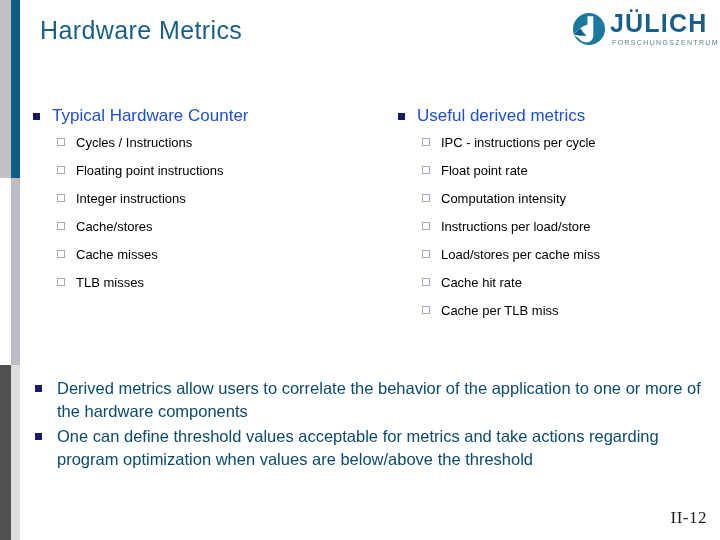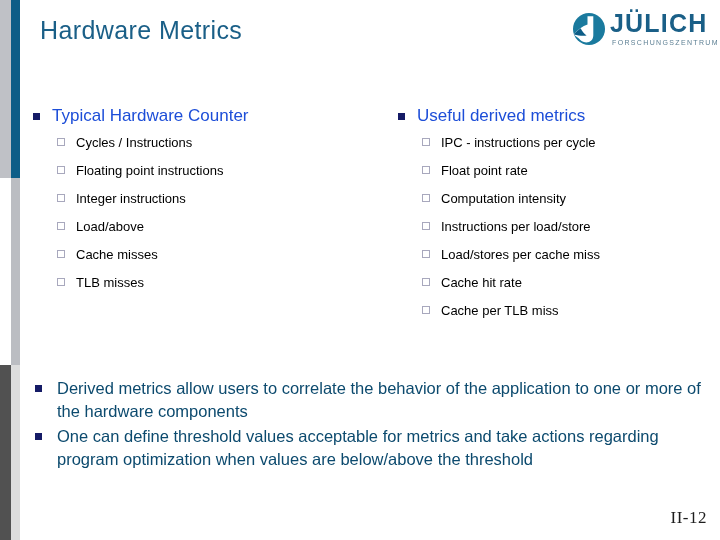--- a/index.html
+++ b/index.html
@@ -221,21 +221,21 @@
     <div class="b2">
       <span class="sq2"></span>
       <span>Floating point instructions</span>
     </div>
     <div class="b2">
       <span class="sq2"></span>
       <span>Integer instructions</span>
     </div>
     <div class="b2">
       <span class="sq2"></span>
-      <span>Load/above</span>
+      <span>Cache/stores</span>
     </div>
     <div class="b2">
       <span class="sq2"></span>
       <span>Cache misses</span>
     </div>
     <div class="b2">
       <span class="sq2"></span>
       <span>TLB misses</span>
     </div>
   </div>

